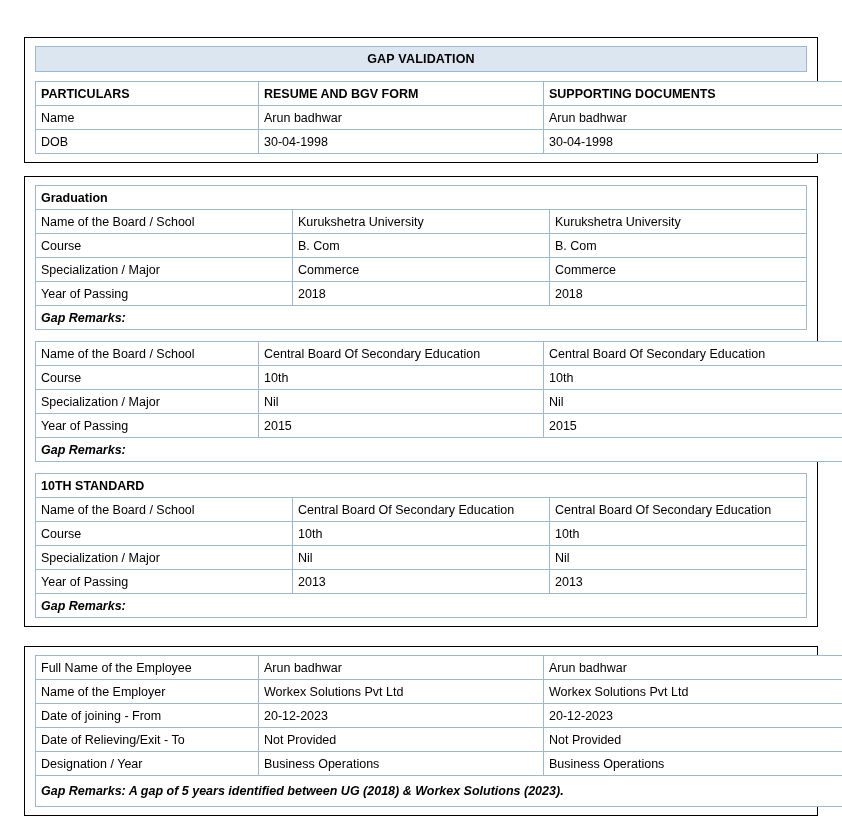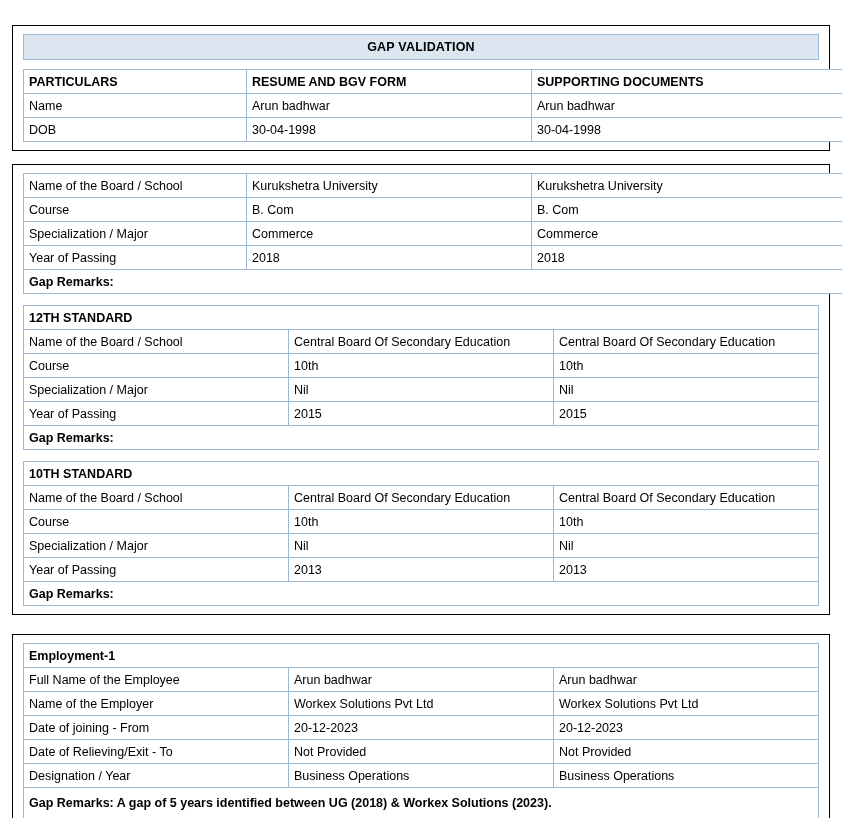--- a/index.html
+++ b/index.html
@@ -13,21 +13,21 @@
     font-family: "Liberation Sans", sans-serif;
     font-size: 12.5px;
     color: #000000;
     overflow: hidden;
   }
   .page {
     width: 842px;
     height: 818px;
     position: relative;
     box-sizing: border-box;
-    padding: 0;
+    padding: 12px;
   }
   .section {
     border: 1.5px solid #000000;
     box-sizing: border-box;
     margin: 0 12px 0 12px;
   }
   .sec-inner {
     padding: 8px 10px 8px 10px;
   }
   table.grid {
@@ -48,20 +48,21 @@
     background: #dce6f1;
     font-weight: bold;
   }
   td.band {
     background: #dce6f1;
     font-weight: bold;
   }
   td.remarks {
     background: #dce6f1;
     font-weight: bold;
+    font-style: italic;
   }
   .title-bar {
     background: #dce6f1;
     border: 1px solid #9bb9d4;
     text-align: center;
     font-weight: bold;
     padding: 5px 0 5px 0;
     font-size: 12.5px;
     letter-spacing: 0.2px;
   }
@@ -107,20 +108,23 @@
     </div>
   </div>
 
   <div class="block-gap"></div>
 
   <div class="section">
     <div class="sec-inner">
 
       <table class="grid">
         <tbody>
+            <tr>
+          <td class="band col-a" colspan="3">Graduation</td>
+        </tr>
         <tr>
           <td class="col-a">Name of the Board / School</td>
           <td class="col-b">Kurukshetra University</td>
           <td class="col-c">Kurukshetra University</td>
         </tr>
         <tr>
           <td class="col-a">Course</td>
           <td class="col-b">B. Com</td>
           <td class="col-c">B. Com</td>
         </tr>
@@ -137,23 +141,20 @@
         <tr>
           <td class="remarks" colspan="3">Gap Remarks:</td>
         </tr>
       </tbody>
         </table>
 
       <div class="gap-between"></div>
 
       <table class="grid">
         <tbody>
-            <tr>
-          <td class="band" colspan="3">12TH STANDARD</td>
-        </tr>
         <tr>
           <td class="col-a">Name of the Board / School</td>
           <td class="col-b">Central Board Of Secondary Education</td>
           <td class="col-c">Central Board Of Secondary Education</td>
         </tr>
         <tr>
           <td class="col-a">Course</td>
           <td class="col-b">10th</td>
           <td class="col-c">10th</td>
         </tr>
@@ -208,23 +209,20 @@
 
     </div>
   </div>
 
   <div class="big-gap"></div>
 
   <div class="section">
     <div class="sec-inner">
       <table class="grid">
         <tbody>
-            <tr>
-          <td class="band" colspan="3">Employment-1</td>
-        </tr>
         <tr>
           <td class="col-a">Full Name of the Employee</td>
           <td class="col-b">Arun badhwar</td>
           <td class="col-c">Arun badhwar</td>
         </tr>
         <tr>
           <td class="col-a">Name of the Employer</td>
           <td class="col-b">Workex Solutions Pvt Ltd</td>
           <td class="col-c">Workex Solutions Pvt Ltd</td>
         </tr>

